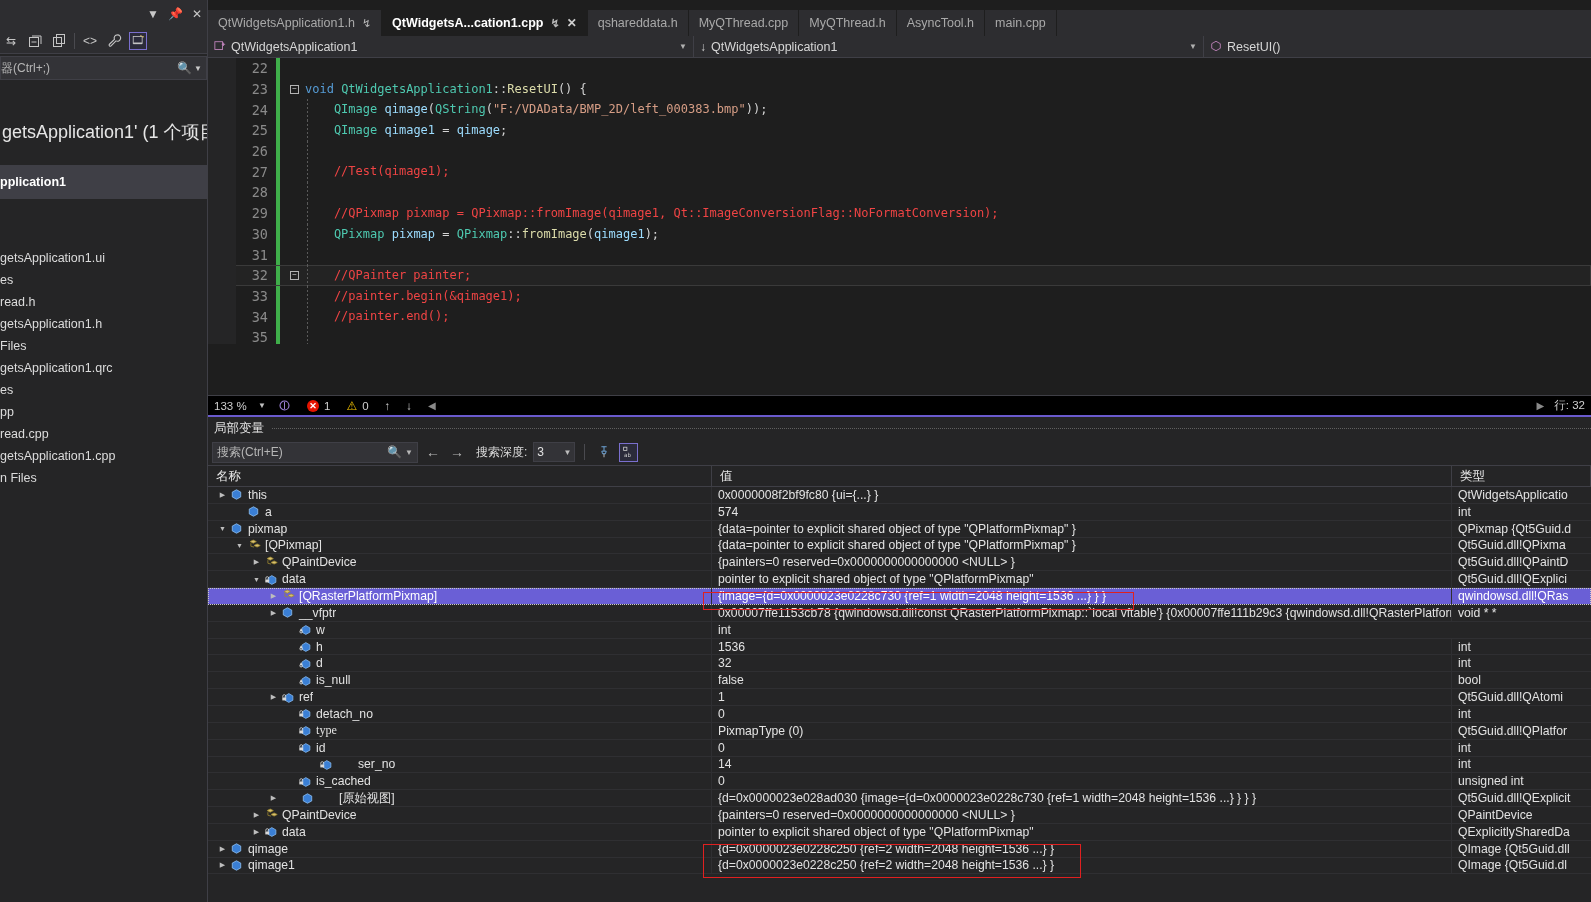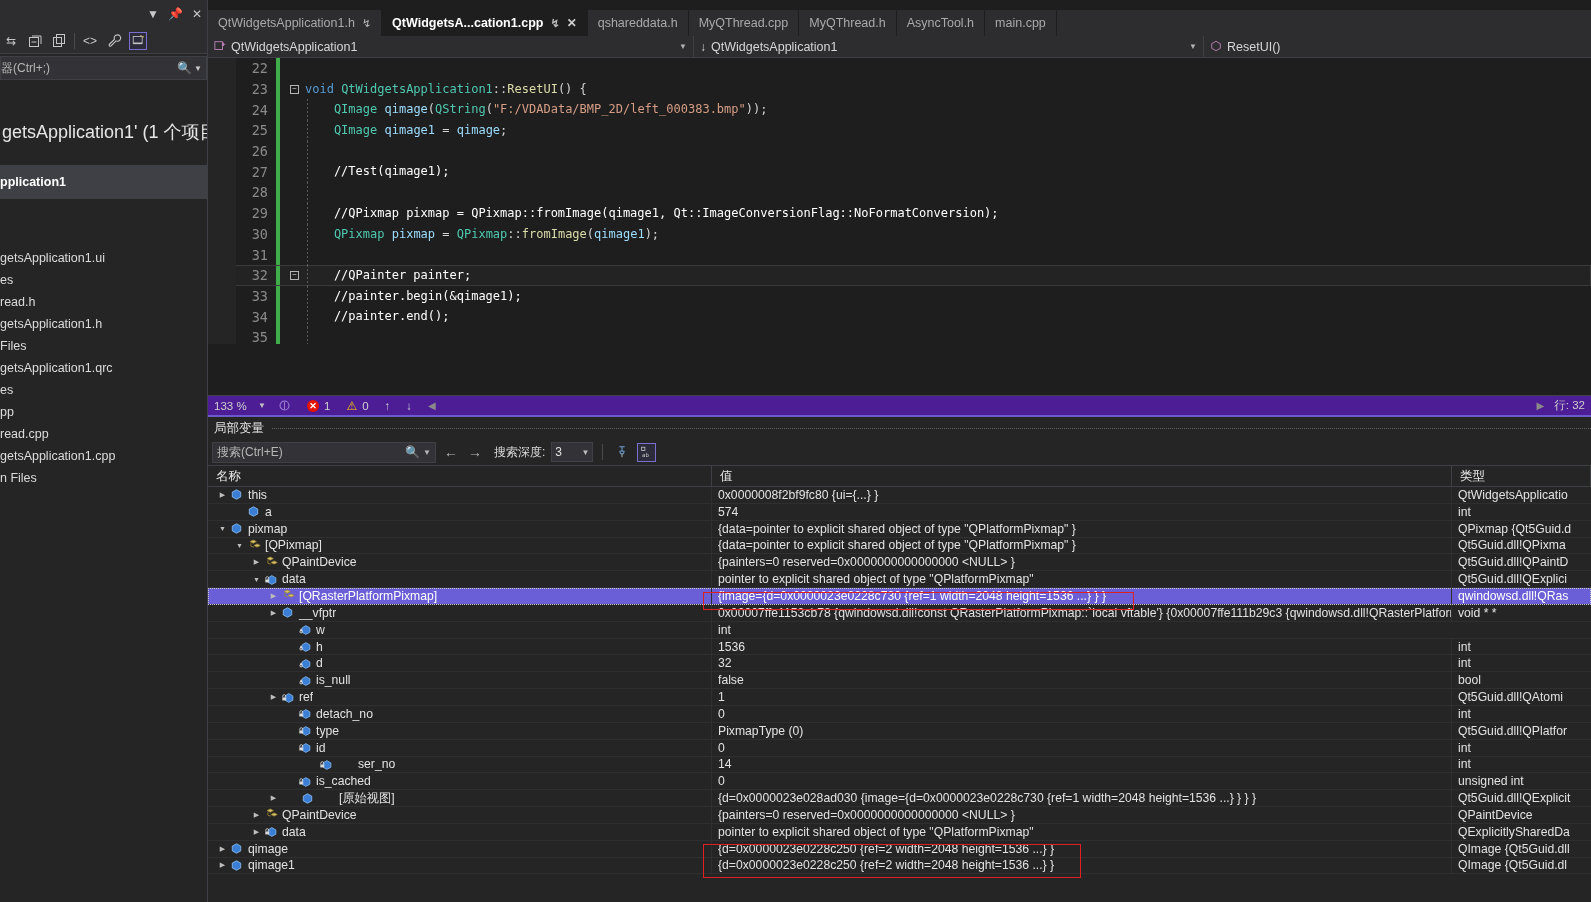--- a/index.html
+++ b/index.html
@@ -118,33 +118,33 @@
   .code-text {
     font-family: "DejaVu Sans Mono", monospace; font-size: 12px; white-space: pre;
     color: #d4d4d4; line-height: 20.7px; padding-left: 4px;
   }
   .iguide { position: absolute; top: 0; bottom: 0; width: 1px;
     background: repeating-linear-gradient(to bottom, #5a5a5a 0 2px, transparent 2px 4px); }
   .kw      { color: #569cd6; }
   .typec   { color: #4ec9b0; }
   .fn      { color: #dcdcaa; }
   .str     { color: #d69d85; }
-  .cmt     { color: #ffffff; }
+  .cmt     { color: #ef4444; }
   .num     { color: #b5cea8; }
   .var     { color: #9cdcfe; }
   .punc    { color: #d4d4d4; }
   .yellow-arrow {
     position: absolute; left: 6px; top: 50%; transform: translateY(-50%);
     width: 16px; height: 14px;
   }
 
   
   .ed-status {
     position: absolute; left: 208px; top: 395px; right: 0; height: 20px;
-    background: #4c1d95; display: flex; align-items: center; gap: 0;
+    background: #000000; display: flex; align-items: center; gap: 0;
     font-size: 11.5px; color: #cfcfcf; border-top: 1px solid #3f3f46;
   }
   .zoombox { width: 62px; display: flex; align-items: center; justify-content: space-between;
     padding: 0 4px 0 6px; }
   .zoombox .zc { font-size: 8px; color: #c0c0c0; }
   .st-cell { display: flex; align-items: center; gap: 5px; padding: 0 8px; }
   .errdot { width: 12px; height: 12px; border-radius: 50%; background: #e51400; color: #fff;
     font-size: 9px; display: flex; align-items: center; justify-content: center; font-weight: bold; }
   .warntri { color: #ffcc00; font-size: 12px; line-height: 1; }
   .st-right { margin-left: auto; display: flex; align-items: center; gap: 10px; padding-right: 6px; }
@@ -160,21 +160,21 @@
     background: #252526; position: relative;
   }
   .locals-title .dotfill {
     flex: 1; margin-left: 8px; height: 1px; border-top: 1px dotted #6f6f6f; opacity: .8;
   }
   .locals-toolbar {
     height: 26px; display: flex; align-items: center; gap: 6px; padding: 0 4px;
     background: #252526;
   }
   .lt-search {
-    width: 224px; height: 21px; background: #333337; border: 1px solid #3f3f46;
+    width: 206px; height: 21px; background: #333337; border: 1px solid #3f3f46;
     display: flex; align-items: center; padding: 0 4px; font-size: 12px; color: #b6b6b6;
   }
   .lt-search .st { flex: 1; }
   .lt-nav { color: #b8b8b8; font-size: 14px; padding: 0 2px; }
   .lt-label { font-size: 12px; color: #dadada; margin-left: 4px; }
   .lt-depth {
     width: 42px; height: 20px; background: #333337; border: 1px solid #3f3f46;
     display: flex; align-items: center; justify-content: space-between; padding: 0 3px;
     font-size: 12px; color: #e0e0e0;
   }
@@ -748,21 +748,21 @@
                 <path d="M1.6 8V6.3a1.8 1.8 0 0 1 3.6 0V8" fill="none" stroke="#d8d8d8" stroke-width="1"></path>
                 <rect x="1" y="8" width="4.8" height="3.6" fill="#d8d8d8"></rect>
               </svg>
             </span>
             <span class="nm">detach_no</span>
           </div>
           <div class="r-val">0</div>
           <div class="r-type">int</div>
         </div>
         <div class="vrow">
-          <div class="r-name" style="padding-left: 76px;">
+          <div class="r-name" style="padding-left: 76px; font-family: Liberation Serif, serif;">
             <span class="expander"></span>
             <span class="vico">
               <svg width="14" height="13" viewBox="0 0 16 16">
                 <path d="M9 3.2 14 6v5.4L9 14 4.4 11.4V6z" fill="#3a7fd5" stroke="#8fc0f0" stroke-width="0.9"></path>
                 <path d="M1.6 8V6.3a1.8 1.8 0 0 1 3.6 0V8" fill="none" stroke="#d8d8d8" stroke-width="1"></path>
                 <rect x="1" y="8" width="4.8" height="3.6" fill="#d8d8d8"></rect>
               </svg>
             </span>
             <span class="nm">type</span>
           </div>

